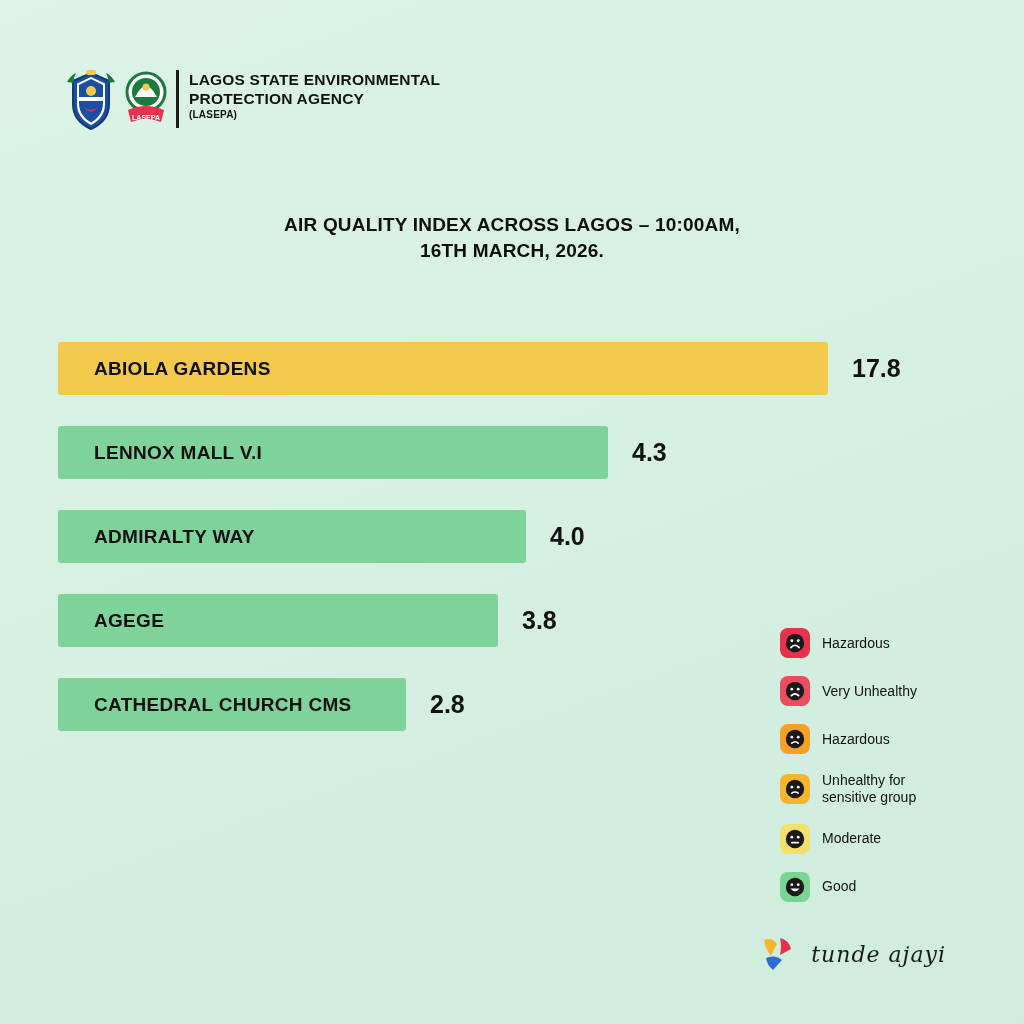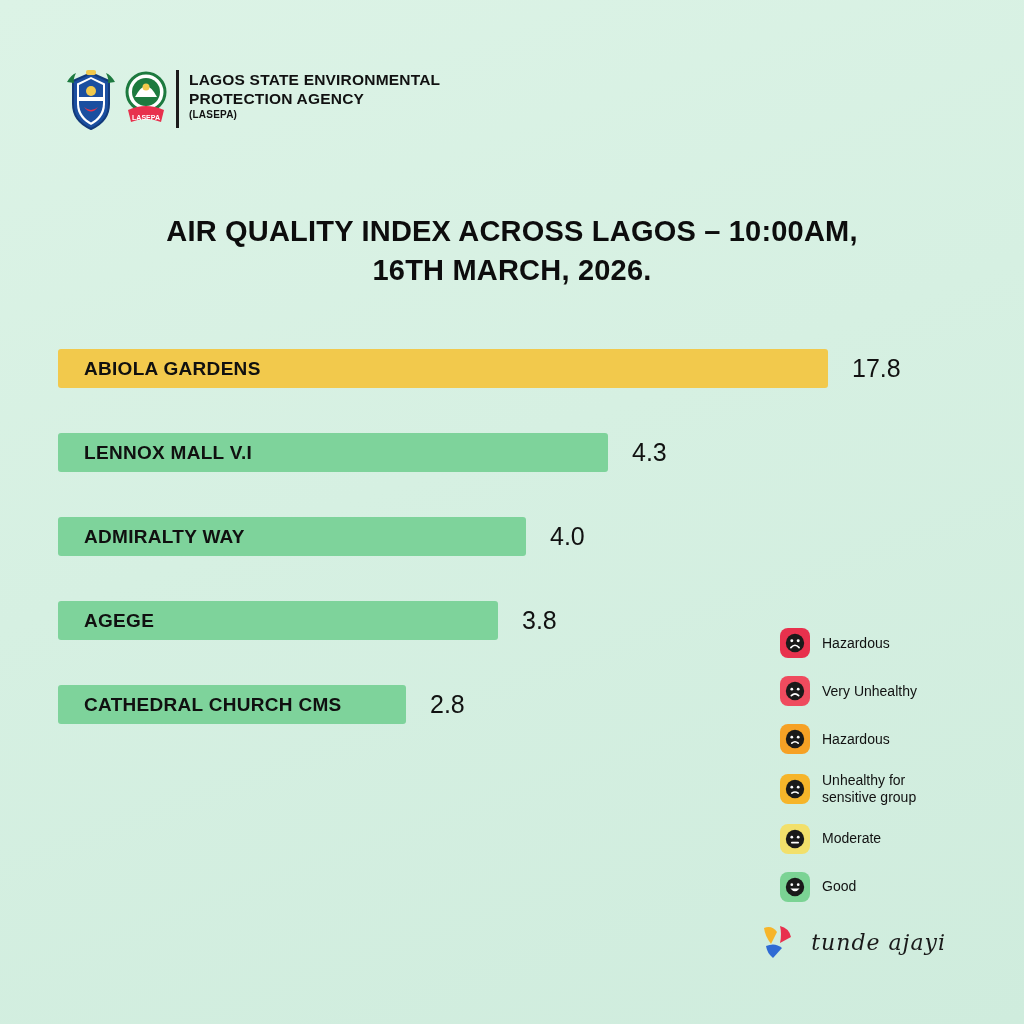--- a/index.html
+++ b/index.html
@@ -57,56 +57,56 @@
   }
 
   
   .title {
     position: absolute;
     top: 212px;
     left: 0;
     width: 1024px;
     text-align: center;
     font-weight: bold;
-    font-size: 29px;
+    font-size: 19px;
     line-height: 1.35;
     color: #0d0d0d;
     letter-spacing: 0.2px;
   }
 
   
   .chart {
     position: absolute;
     top: 340px;
     left: 58px;
     width: 900px;
   }
   .row {
     height: 57px;
     margin-bottom: 27px;
     display: flex;
     align-items: center;
   }
   .bar {
-    height: 39px;
+    height: 53px;
     display: flex;
     align-items: center;
     border-radius: 3px;
     box-sizing: border-box;
-    padding-left: 26px;
+    padding-left: 36px;
   }
   .bar-label {
     font-weight: bold;
     font-size: 19px;
     color: #101010;
     letter-spacing: 0.3px;
     white-space: nowrap;
   }
   .bar-value {
-    font-weight: normal;
+    font-weight: bold;
     font-size: 25px;
     color: #111;
     margin-left: 24px;
     white-space: nowrap;
   }
 
   
   .legend {
     position: absolute;
     top: 628px;
@@ -136,21 +136,21 @@
     max-width: 120px;
   }
   .face {
     width: 22px;
     height: 22px;
   }
 
   
   .signature {
     position: absolute;
-    bottom: 64px;
+    bottom: 52px;
     right: 78px;
     display: flex;
     align-items: center;
     gap: 11px;
   }
   .sig-mark { width: 42px; height: 36px; }
   .sig-text {
     font-family: "DejaVu Serif", serif;
     font-style: italic;
     font-size: 22px;

